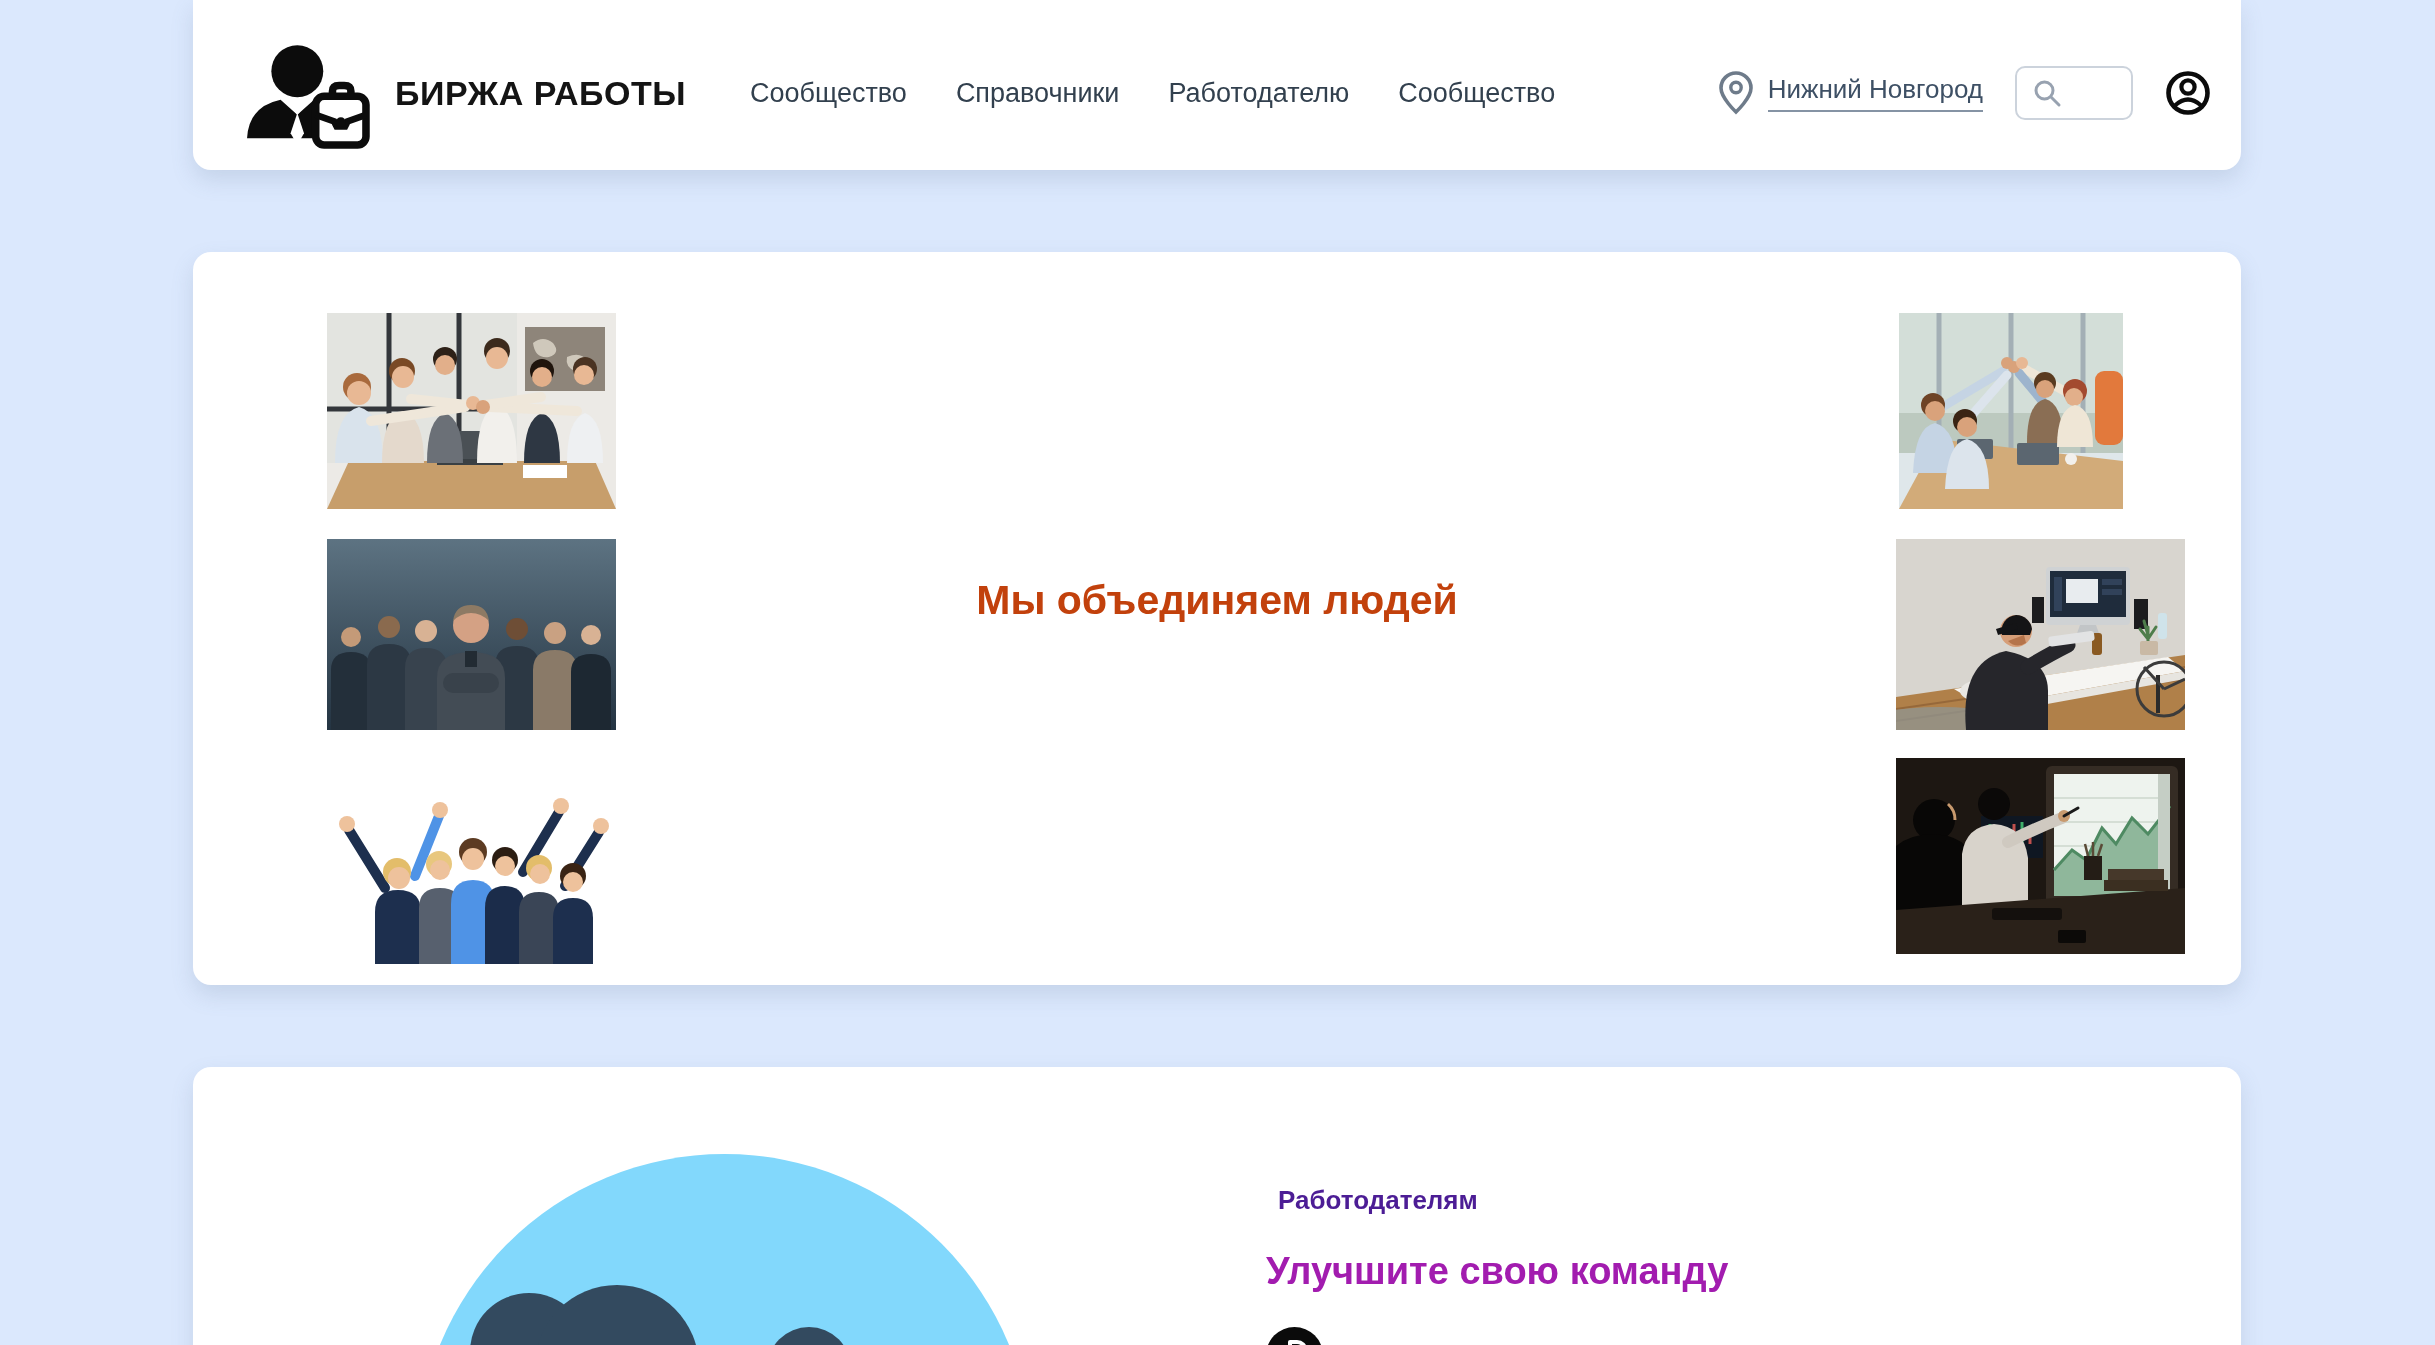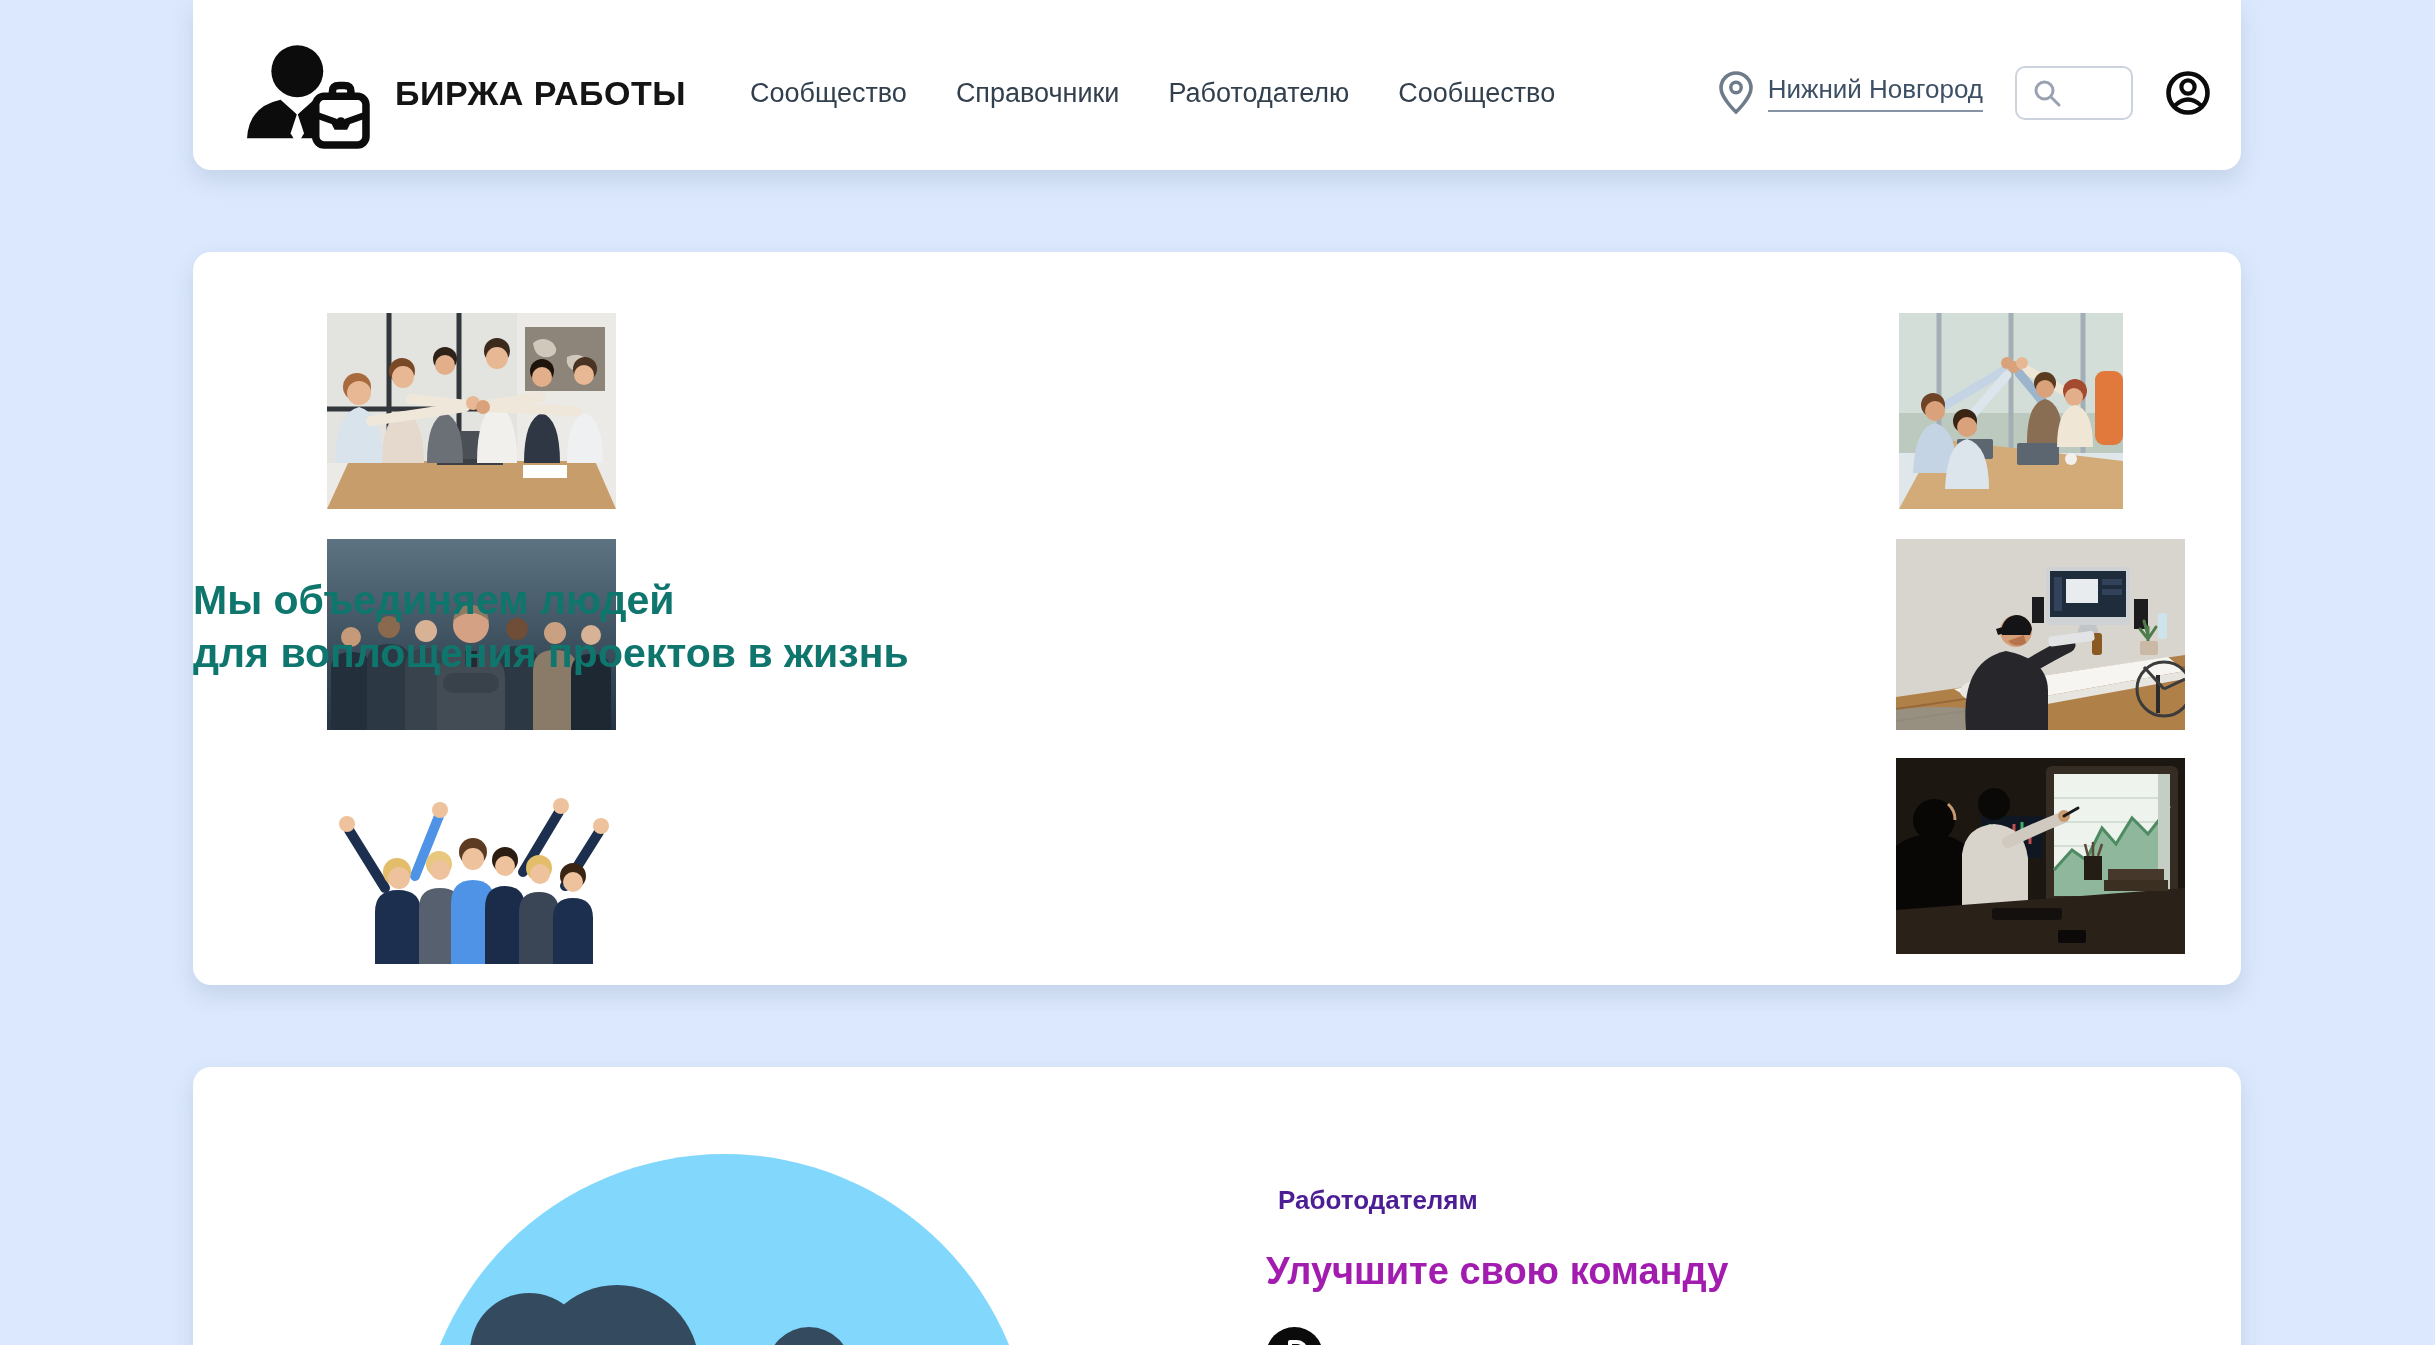--- a/index.html
+++ b/index.html
@@ -27,22 +27,22 @@
   
   .hero{top:252px;height:733px;}
   .hero-photo{position:absolute;overflow:hidden;line-height:0;}
   .hero-photo svg{width:100%;height:100%;display:block;}
   .photo-l1{left:94px;top:45px;width:289px;height:196px;}
   .photo-l2{left:94px;top:271px;width:289px;height:191px;}
   .photo-l3{left:94px;top:500px;width:289px;height:196px;}
   .photo-r1{left:1666px;top:45px;width:224px;height:196px;}
   .photo-r2{left:1663px;top:271px;width:289px;height:191px;}
   .photo-r3{left:1663px;top:490px;width:289px;height:196px;}
-  .hero-heading{position:absolute;top:322px;left:0;right:0;
-                font-size:41px;line-height:53px;font-weight:700;color:#0f766e;}
+  .hero-heading{position:absolute;top:322px;left:0;right:0;text-align:center;
+                font-size:41px;line-height:53px;font-weight:700;color:#c2410c;}
 
   
   .employers{top:1067px;height:900px;}
   .illustration-circle{position:absolute;left:224px;top:87px;width:615px;height:615px;
                        border-radius:50%;background:#82d8fc;overflow:hidden;}
   .figure{position:absolute;background:#334a5f;}
   .figure-bump-a{left:53px;top:139px;width:118px;height:160px;border-radius:59px 59px 0 0;}
   .figure-bump-b{left:118px;top:131px;width:164px;height:170px;border-radius:82px 82px 0 0;}
   .figure-head-small{left:350px;top:173px;width:84px;height:84px;border-radius:50%;}
   .employers-text{position:absolute;left:1073px;top:118px;}
@@ -339,21 +339,20 @@
         <g stroke="#5a4a36" stroke-width="2.5">
             <path d="M192,98 l-3,-12 M197,98 l0,-14 M202,98 l4,-12"></path>
           </g>
         <rect x="96" y="150" width="70" height="12" rx="3" fill="#14100d"></rect>
         <rect x="162" y="172" width="28" height="13" rx="2" fill="#0c0a08"></rect>
       </svg>
     </figure>
 
     <div class="hero-heading">
       <div>Мы объединяем людей</div>
-      <div>для воплощения проектов в жизнь</div>
     </div>
   </section>
 
   <section class="card employers">
     <div class="illustration-circle">
       <div class="figure figure-bump-a"></div>
       <div class="figure figure-bump-b"></div>
       <div class="figure figure-head-small"></div>
     </div>
 

